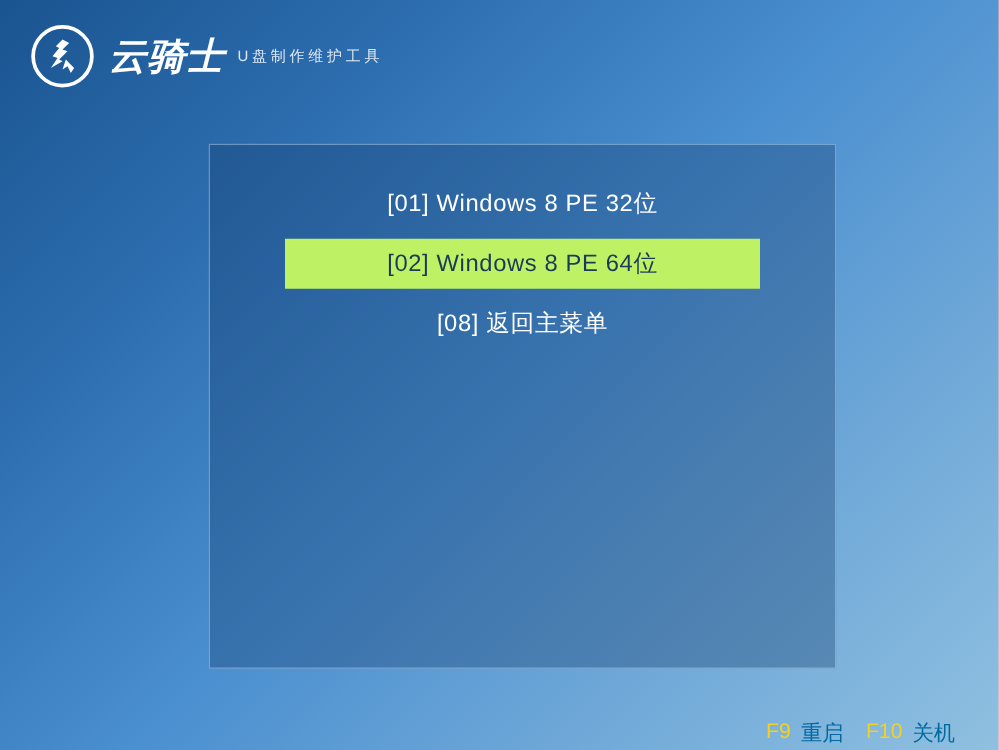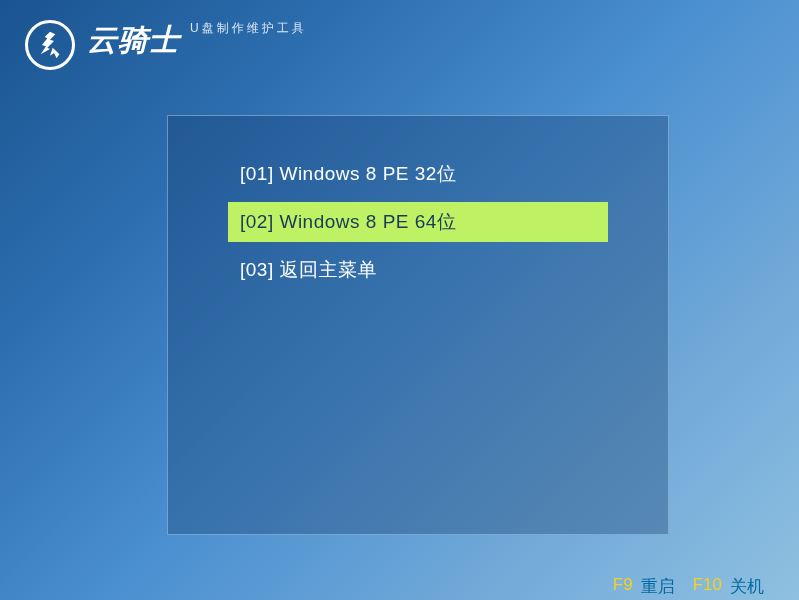--- a/index.html
+++ b/index.html
@@ -10,21 +10,21 @@
     body {
       width: 799px;
       height: 600px;
       background: linear-gradient(135deg, #1a5490 0%, #2d6eb0 25%, #4a8fd0 50%, #6fa8d8 75%, #8fc0e0 100%);
       font-family: "Microsoft YaHei", "SimHei", sans-serif;
       position: relative;
       overflow: hidden;
     }
     .header {
       display: flex;
-      align-items: flex-start;
+      align-items: center;
       padding: 20px 25px;
     }
     .logo-icon {
       width: 50px;
       height: 50px;
       border: 3px solid #ffffff;
       border-radius: 50%;
       display: flex;
       align-items: center;
       justify-content: center;
@@ -49,21 +49,22 @@
       letter-spacing: 3px;
     }
     .menu-panel {
       position: absolute;
       left: 167px;
       top: 115px;
       width: 502px;
       height: 420px;
       background: rgba(20, 60, 110, 0.35);
       border: 1px solid rgba(180, 210, 240, 0.5);
-      padding-top: 38px;
+      padding-top: 27px;
+      text-align: center;
     }
     .menu-item {
       padding: 7px 12px;
       margin: 0 60px 8px 60px;
       color: #ffffff;
       font-size: 19px;
       letter-spacing: 0.5px;
       cursor: pointer;
     }
     .menu-item.selected {
@@ -96,21 +97,21 @@
       <path d="M12 2 L8 6 L10 7 L6 12 L9 13 L5 19 L12 15 L10 14 L15 9 L12 8 L16 4 Z M14 14 L12 20 L15 18 L17 22 L19 19 L16 16 Z"></path>
     </svg>
   </div>
   <span class="logo-title">云骑士</span>
   <span class="logo-subtitle">U盘制作维护工具</span>
 </div>
 
 <div class="menu-panel">
   <div class="menu-item">[01] Windows 8 PE 32位</div>
   <div class="menu-item selected">[02] Windows 8 PE 64位</div>
-  <div class="menu-item">[03] 返回主菜单</div>
+  <div class="menu-item">[08] 返回主菜单</div>
 </div>
 
 <div class="footer">
   <span class="hotkey-key">F9</span>
   <span class="hotkey-label">重启</span>
   <span class="hotkey-key">F10</span>
   <span class="hotkey-label">关机</span>
 </div>
 
 </body></html>

